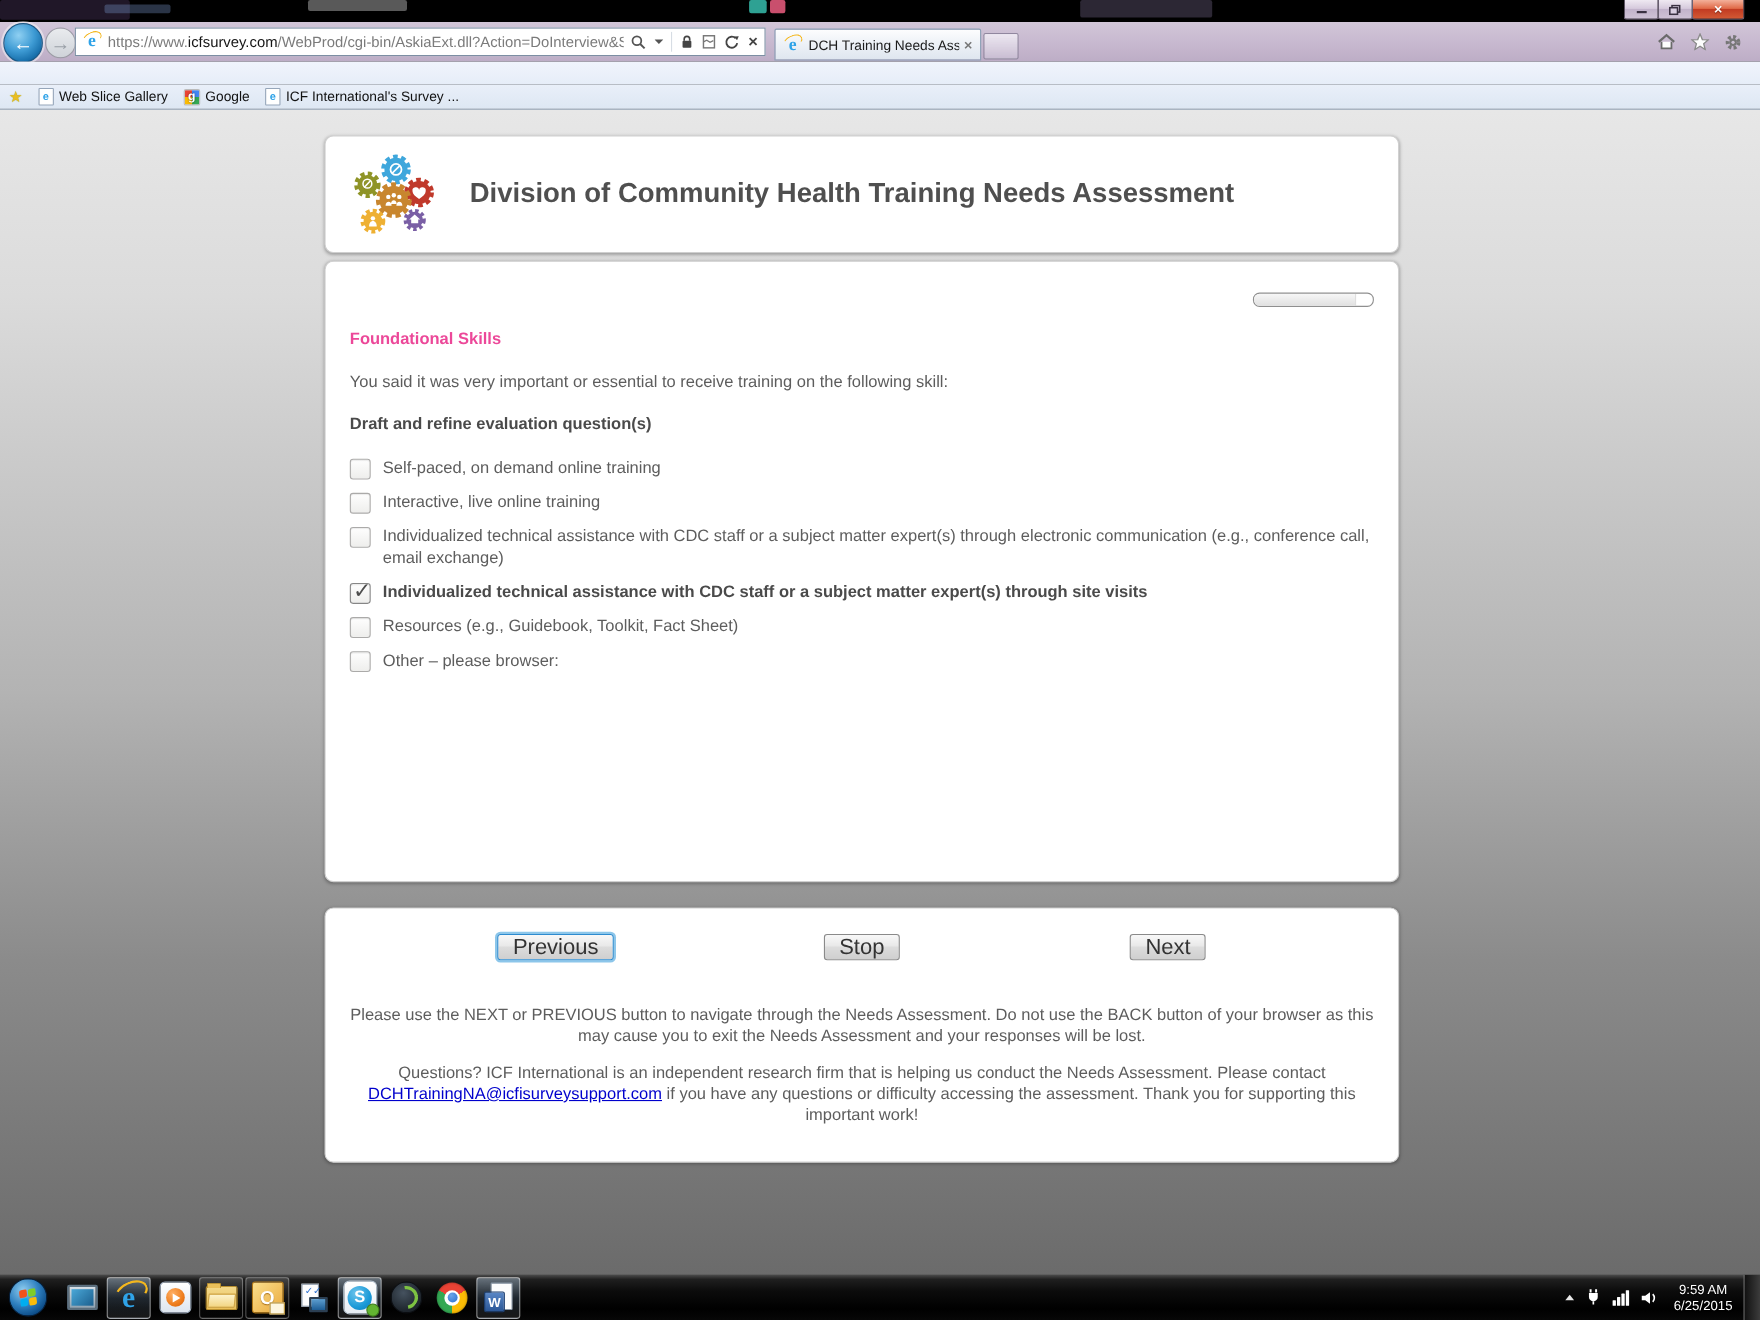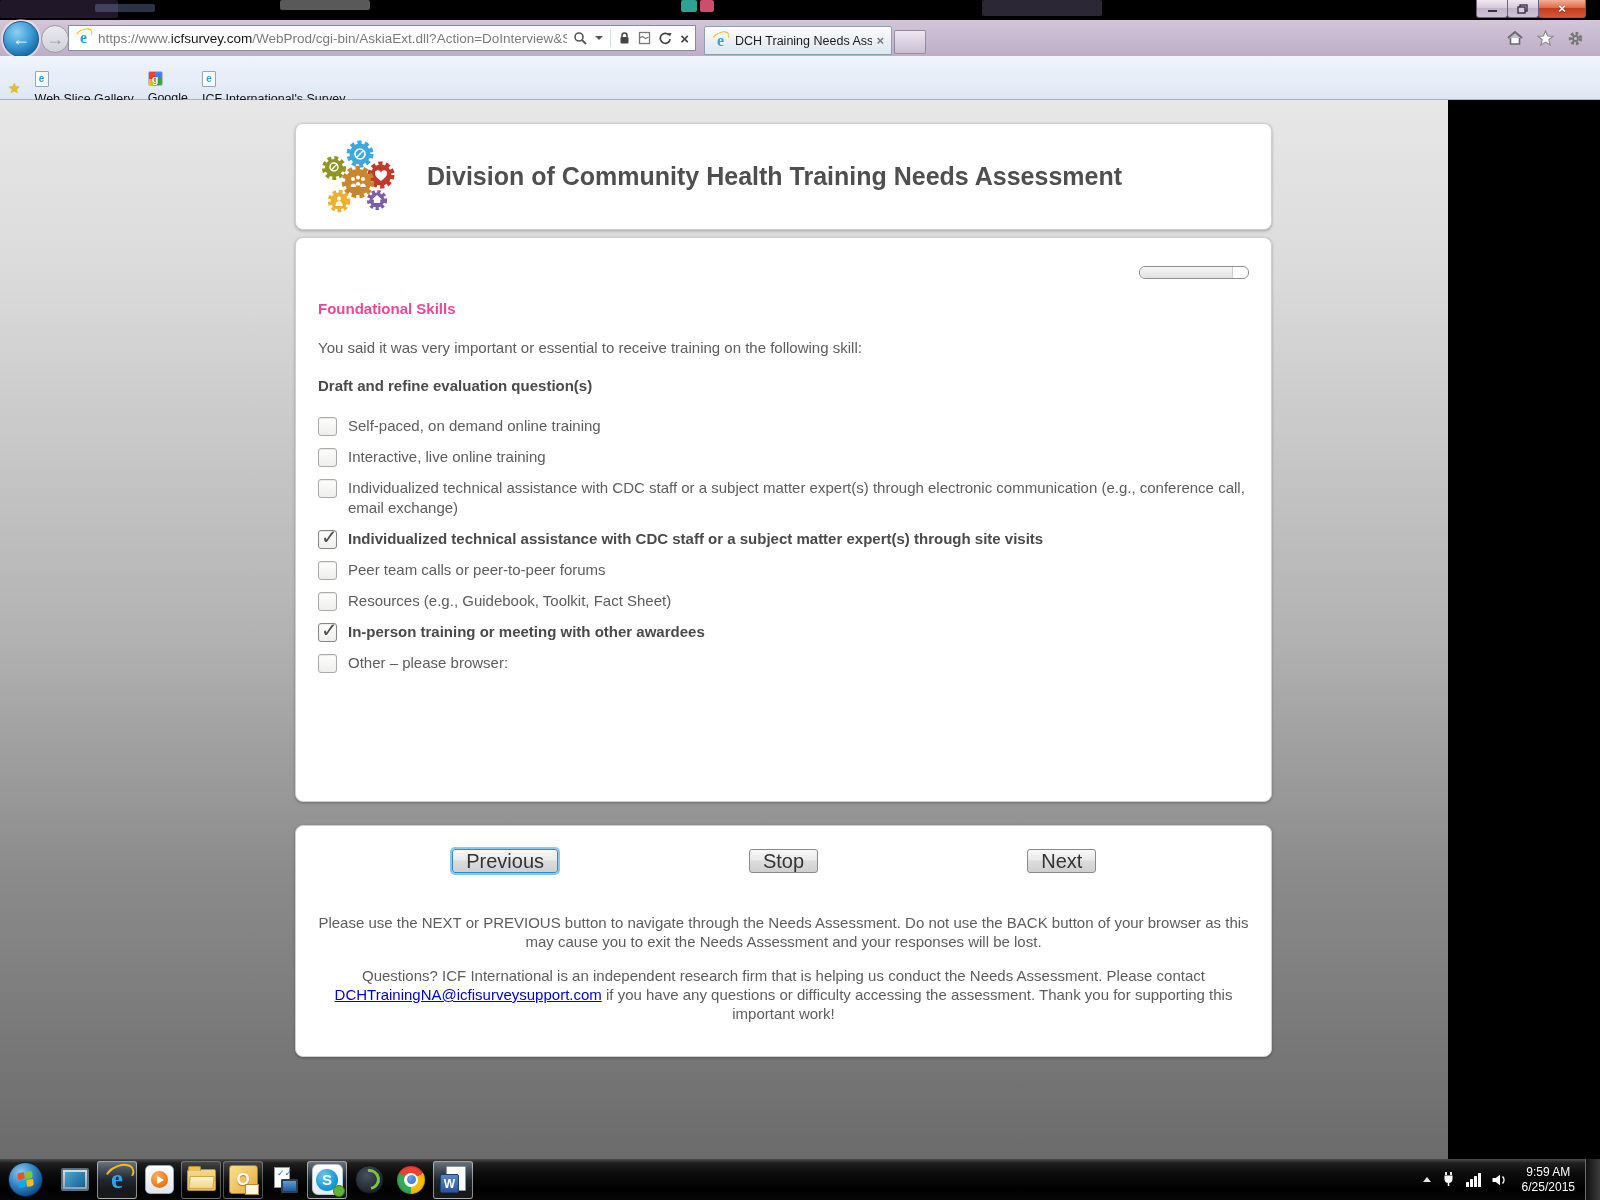--- a/index.html
+++ b/index.html
@@ -64,31 +64,31 @@
   .nav-right{position:absolute;right:16px;top:0;height:36px;display:flex;align-items:center;gap:13px;}
 
   
   .menubar{position:absolute;left:0;top:56px;width:1600px;height:21px;
     background:linear-gradient(180deg,#f0f4fc,#e6edf8);display:flex;align-items:center;padding-left:6px;box-sizing:border-box;}
   .menu-item{font-size:12.5px;color:#1a1a1a;padding:0 9px;}
   .favbar{position:absolute;left:0;top:77px;width:1600px;height:23px;
     background:linear-gradient(180deg,#e9eff9,#dde7f3);border-bottom:1px solid #a9b4c1;
     display:flex;align-items:center;padding-left:8px;box-sizing:border-box;gap:14px;}
   .favstar{color:#e9bd23;font-size:14px;text-shadow:0 0 1px #8a9a20;}
-  .fav-item{display:flex;align-items:flex-start;gap:5px;font-size:12.5px;color:#111;flex-direction:column;}
+  .fav-item{display:flex;align-items:center;gap:5px;font-size:12.5px;color:#111;}
   .fav-icon{display:inline-flex;align-items:center;justify-content:center;}
   .fav-icon.ie-doc{width:12px;height:14px;background:#fff;border:1px solid #96a6ba;border-radius:1px;}
   .fav-icon.ie-doc::after{content:"e";color:#2fa3e8;font-size:10px;font-weight:bold;}
   .fav-icon.google{width:13px;height:13px;border-radius:2px;border:1px solid #bbb;
     background:conic-gradient(#4285f4 0 90deg,#34a853 0 180deg,#fbbc05 0 270deg,#ea4335 0 360deg);position:relative;}
   .fav-icon.google::after{content:"g";position:absolute;inset:0;display:flex;align-items:center;justify-content:center;
     color:#fff;font-size:11px;font-weight:bold;text-shadow:0 0 2px rgba(0,0,0,.6);}
 
   
-  .viewport{position:absolute;left:0;top:100px;width:1448px;height:1059px;
+  .viewport{position:absolute;left:0;top:100px;width:1600px;height:1059px;
     background:linear-gradient(180deg,#e7e7e7 0%,#dbdbdb 16%,#b3b3b3 50%,#8b8b8b 73%,#6b6b6b 100%);}
   .card{background:#fff;border:1px solid #cfcfcf;border-radius:8px;box-shadow:0 1px 3px rgba(0,0,0,.28);
     width:977px;margin-left:295px;box-sizing:border-box;}
   .header-card{height:107px;margin-top:23px;display:flex;align-items:center;padding-left:23px;}
   .page-title{font-size:25px;font-weight:bold;color:#4f4f4f;margin-left:28px;}
 
   .main-card{height:565px;margin-top:7px;position:relative;padding:0 22px;}
   .progress{position:absolute;top:28px;right:22px;width:108px;height:11px;background:#fff;
     border:1px solid #8f8f8f;border-radius:6px;overflow:hidden;}
   .progress-fill{height:100%;background:linear-gradient(180deg,#f7f7f7,#e0e0e0);border-right:1px solid #cdcdcd;border-radius:5px 0 0 5px;}
@@ -365,29 +365,21 @@
           <div class="opt">
             <span class="opt-box"></span>
             <span class="opt-label">Individualized technical assistance with CDC staff or a subject matter expert(s) through electronic communication (e.g., conference call, email exchange)</span>
           </div>
           <div class="opt checked">
             <span class="opt-box"></span>
             <span class="opt-label">Individualized technical assistance with CDC staff or a subject matter expert(s) through site visits</span>
           </div>
           <div class="opt">
             <span class="opt-box"></span>
-            <span class="opt-label">Peer team calls or peer-to-peer forums</span>
-          </div>
-          <div class="opt">
-            <span class="opt-box"></span>
             <span class="opt-label">Resources (e.g., Guidebook, Toolkit, Fact Sheet)</span>
-          </div>
-          <div class="opt checked">
-            <span class="opt-box"></span>
-            <span class="opt-label">In-person training or meeting with other awardees</span>
           </div>
           <div class="opt">
             <span class="opt-box"></span>
             <span class="opt-label">Other – please browser:</span>
           </div>
         </div>
     </div>
 
     <div class="card footer-card">
       <div class="btn-row">

